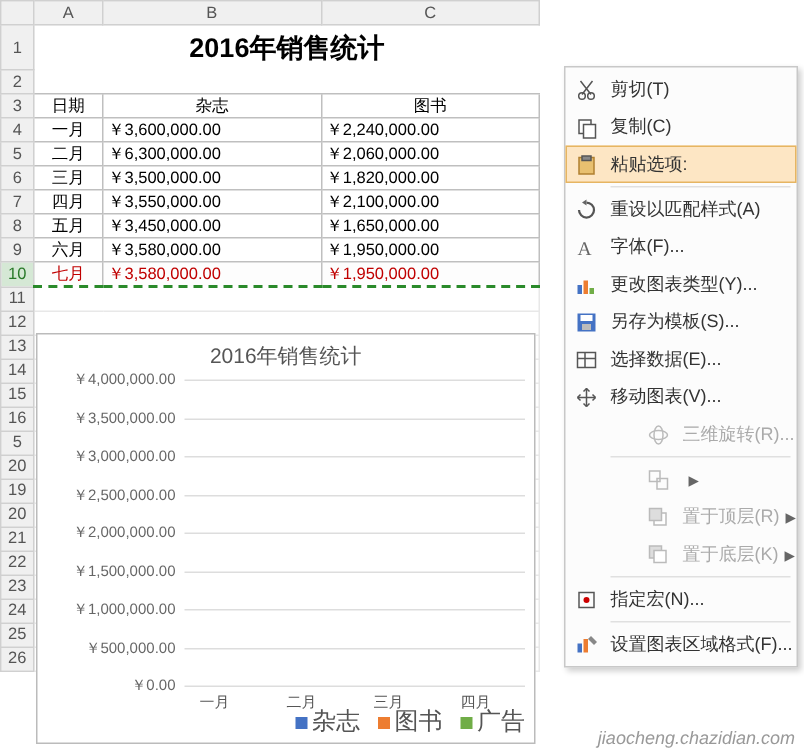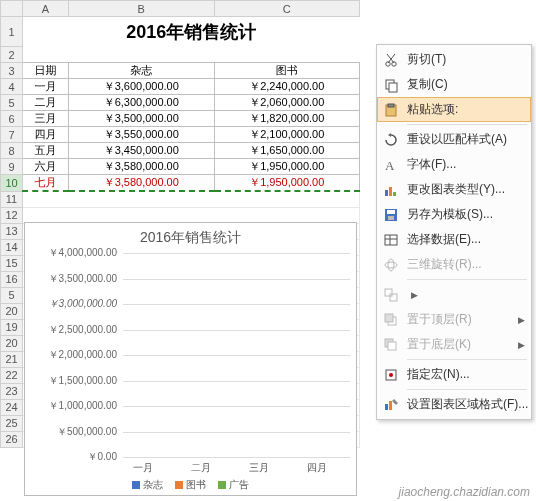--- a/index.html
+++ b/index.html
@@ -5,48 +5,48 @@
   * { box-sizing: border-box; margin: 0; padding: 0; }
   body { font-family: "Microsoft YaHei", Arial, sans-serif; font-size: 11px; background: #fff; width: 536px; height: 501px; overflow: hidden; position: relative; }
   
   .sheet { position: absolute; left: 0; top: 0; width: 360px; }
   .row-hdr-col { width: 22px; }
   table.grid { border-collapse: collapse; width: 100%; }
   .col-hdr, .row-hdr { background: #f0f0f0; border: 1px solid #d0d0d0; text-align: center; color: #555; font-size: 11px; height: 16px; }
   .row-hdr { width: 22px; }
   .row-hdr.sel { background: #d5e8d5; color: #2a7a2a; }
   td.cell { border: 1px solid #bfbfbf; height: 16px; padding: 0 3px; background: #fff; font-size: 11px; }
-  td.tright { text-align: center; }
+  td.tright { text-align: left; }
   td.tcenter { text-align: center; }
   tr.title-row td.cell { border: none; height: 30px; text-align: center; font-size: 18px; font-weight: bold; }
   tr.blank td.cell { border-left: none; border-right: none; border-top: none; }
   tr.selected td.cell { background: #fdfdfd; border-top: 1px dashed #2a8a2a; border-bottom: 2px dashed #2a8a2a; color: #c00000; }
   tr.selected td.cell:first-of-type { border-left: 1px dashed #2a8a2a; }
   
   .chart-box { position: absolute; left: 24px; top: 222px; width: 333px; height: 274px; border: 1px solid #bbb; background: #fff; }
   .chart-title { text-align: center; font-size: 14px; color: #555; padding: 6px 0 2px; }
   .plot { position: absolute; left: 10px; top: 30px; right: 6px; bottom: 38px; }
   .y-labels { position: absolute; left: 0; top: 0; bottom: 0; width: 86px; }
   .y-label { position: absolute; right: 4px; font-size: 10px; color: #666; transform: translateY(-50%); }
   .plot-area { position: absolute; left: 88px; right: 0; top: 0; bottom: 0; }
   .gridline { position: absolute; left: 0; right: 0; height: 1px; background: #ddd; }
   .bars-group { position: absolute; bottom: 0; width: 52px; display: flex; align-items: flex-end; justify-content: center; gap: 3px; }
   .bar { width: 12px; }
   .bar.s0 { background: #4472c4; }
   .bar.s1 { background: #ed7d31; }
   .bar.s2 { background: #70ad47; }
   .x-labels { position: absolute; left: 88px; right: 6px; bottom: 20px; height: 14px; }
   .x-label { position: absolute; font-size: 10px; color: #555; text-align: center; width: 52px; }
-  .legend { position: absolute; left: 0; right: 0; bottom: 3px; text-align: center; font-size: 10px; color: #555; }
+  .legend { position: absolute; left: 0; right: 0; bottom: 3px; text-align: right; font-size: 16px; color: #555; }
   .legend-item { display: inline-flex; align-items: center; margin: 0 6px; }
   .legend-sw { width: 8px; height: 8px; display: inline-block; margin-right: 3px; }
   
   .context-menu { position: absolute; right: 4px; top: 44px; width: 156px; background: #fcfcfc; border: 1px solid #c8c8c8; box-shadow: 2px 2px 4px rgba(0,0,0,0.2); padding: 2px 0; font-size: 12px; }
   .menu-item { display: flex; align-items: center; height: 25px; padding: 0 6px 0 4px; color: #333; }
-  .menu-item.disabled { color: #aaa; }
+  .menu-item.disabled { color: #aaa; margin-left: 48px; }
   .menu-item.hover { background: #fde6c4; border: 1px solid #e6b562; height: 25px; padding: 0 5px 0 3px; }
   .menu-icon { width: 20px; height: 16px; display: inline-flex; align-items: center; justify-content: center; margin-right: 6px; flex-shrink: 0; }
   .menu-label { flex: 1; white-space: nowrap; }
   .menu-arrow { color: #666; font-size: 9px; margin-left: 4px; }
   .menu-sep { height: 1px; background: #e0e0e0; margin: 2px 4px 2px 30px; }
   
   .watermark { position: absolute; right: 6px; bottom: 2px; font-size: 12px; color: #999; font-style: italic; pointer-events: none; }
   svg { display: block; }
 </style>
 </head>
@@ -192,21 +192,21 @@
 <div class="chart-box">
   <div class="chart-title">2016年销售统计</div>
   <div class="plot">
     <div class="y-labels" id="y-labels">
         <div class="y-label" style="top: 100%;">￥0.00</div>
         <div class="y-label" style="top: 87.5%;">￥500,000.00</div>
         <div class="y-label" style="top: 75%;">￥1,000,000.00</div>
         <div class="y-label" style="top: 62.5%; text-align: right;">￥1,500,000.00</div>
         <div class="y-label" style="top: 50%;">￥2,000,000.00</div>
         <div class="y-label" style="top: 37.5%;">￥2,500,000.00</div>
-        <div class="y-label" style="top: 25%; font-style: italic;">￥3,000,000.00</div>
+        <div class="y-label" style="top: 25%;">￥3,000,000.00</div>
         <div class="y-label" style="top: 12.5%;">￥3,500,000.00</div>
         <div class="y-label" style="top: 0%;">￥4,000,000.00</div>
       </div>
     <div class="plot-area" id="plot-area">
         <div class="gridline" style="top: 100%;"></div>
         <div class="gridline" style="top: 87.5%;"></div>
         <div class="gridline" style="top: 75%;"></div>
         <div class="gridline" style="top: 62.5%;"></div>
         <div class="gridline" style="top: 50%;"></div>
         <div class="gridline" style="top: 37.5%;"></div>
@@ -314,20 +314,29 @@
     <div class="menu-item">
       <span class="menu-icon">
         <svg width="16" height="16">
           <rect x="2" y="3" width="12" height="10" fill="none" stroke="#555"></rect>
           <line x1="2" y1="7" x2="14" y2="7" stroke="#555"></line>
           <line x1="7" y1="3" x2="7" y2="13" stroke="#555"></line>
         </svg>
       </span>
   <span class="menu-label">选择数据(E)...</span>
   </div>
+    <div class="menu-item">
+      <span class="menu-icon">
+        <svg width="16" height="16">
+          <path d="M8 2 L8 14 M2 8 L14 8" stroke="#555"></path>
+          <path d="M8 2 L6 4 M8 2 L10 4 M8 14 L6 12 M8 14 L10 12 M2 8 L4 6 M2 8 L4 10 M14 8 L12 6 M14 8 L12 10" stroke="#555"></path>
+        </svg>
+      </span>
+  <span class="menu-label">移动图表(V)...</span>
+  </div>
     <div class="menu-item disabled">
       <span class="menu-icon">
         <svg width="16" height="16">
           <ellipse cx="8" cy="8" rx="6" ry="3" fill="none" stroke="#bbb"></ellipse>
           <ellipse cx="8" cy="8" rx="3" ry="6" fill="none" stroke="#bbb"></ellipse>
         </svg>
       </span>
   <span class="menu-label">三维旋转(R)...</span>
   </div>
     <div class="menu-sep"></div>

